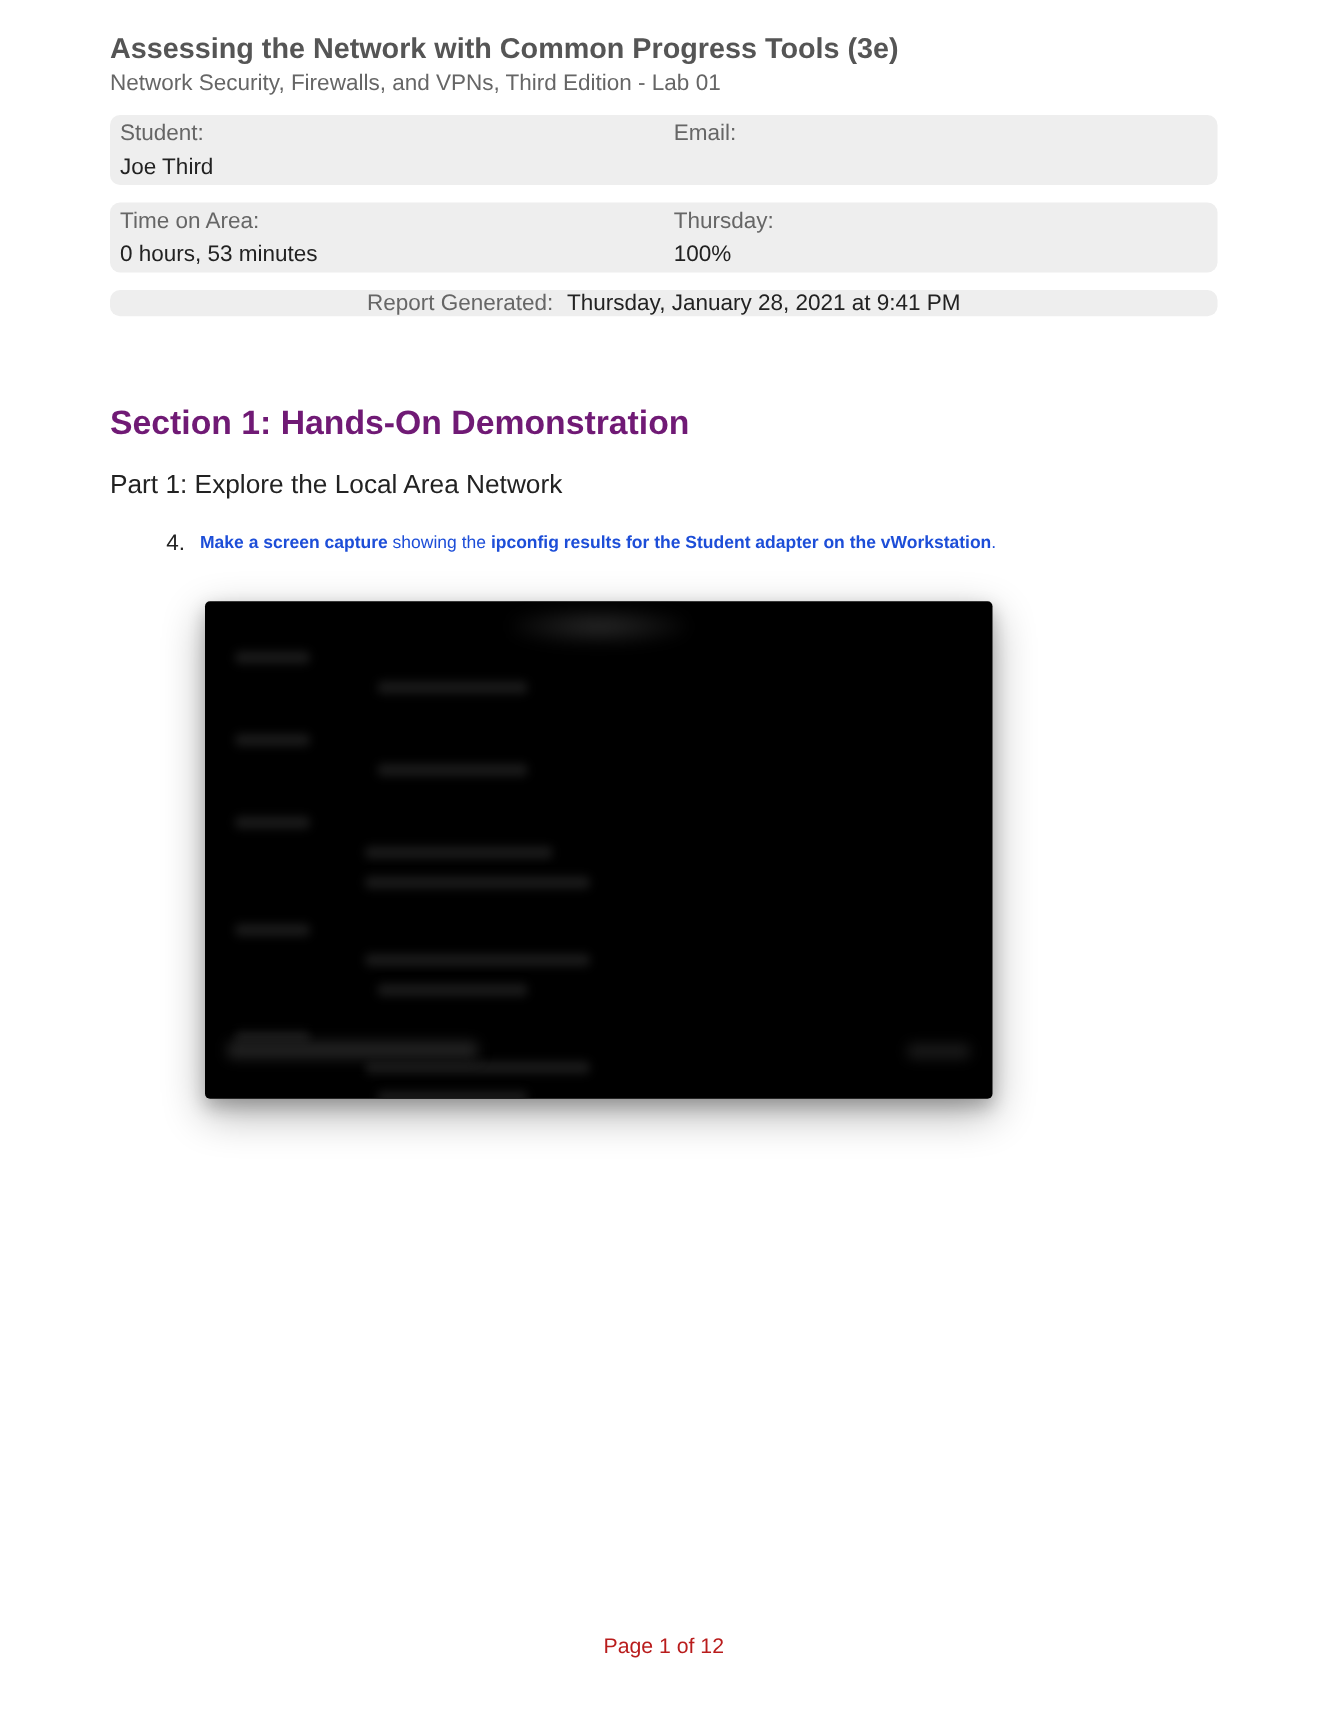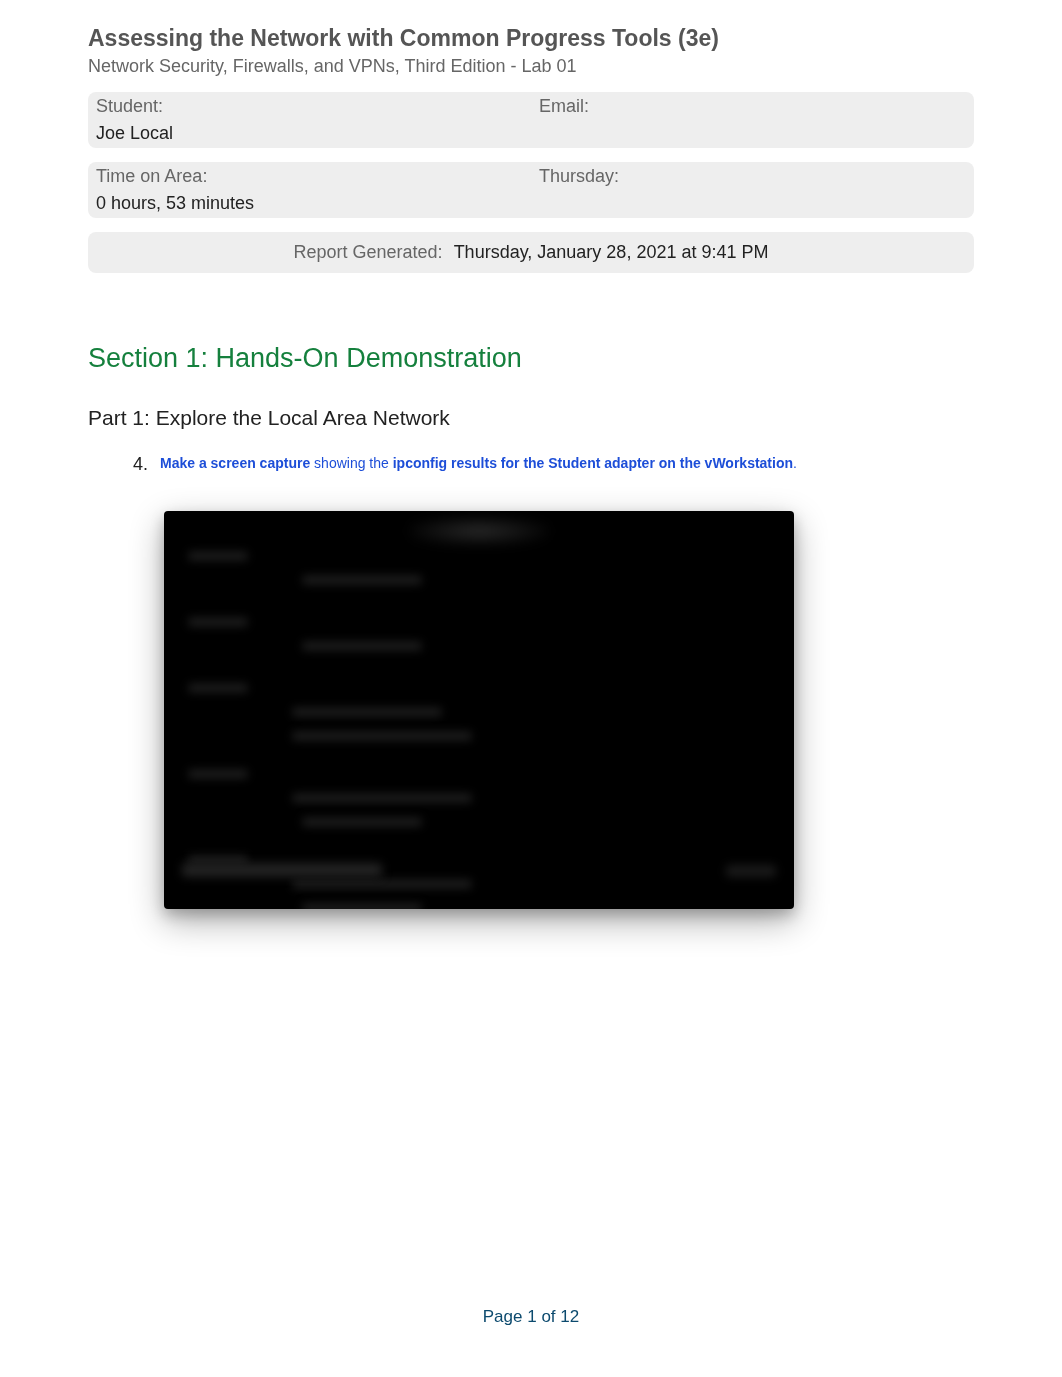--- a/index.html
+++ b/index.html
@@ -43,39 +43,39 @@
       color: #666;
       margin-bottom: 6px;
     }
     .info-value {
       font-size: 18px;
       color: #222;
     }
     .report-gen-block {
       background: #eeeeee;
       border-radius: 8px;
-      padding: 10px 0;
+      padding: 0 0;
       text-align: center;
       font-size: 18px;
       margin-bottom: 70px;
     }
     .report-gen-label {
       color: #666;
       display: inline;
     }
     .report-gen-value {
       color: #222;
       display: inline;
       margin-left: 6px;
     }
     .section-heading {
       font-size: 27px;
-      font-weight: normal;
-      color: #15803d;
-      margin-bottom: 32px;
+      font-weight: bold;
+      color: #701a75;
+      margin-bottom: 22px;
     }
     .part-heading {
       font-size: 21px;
       font-weight: normal;
       color: #222;
       margin-bottom: 24px;
     }
     .task-item {
       display: flex;
       margin-left: 38px;
@@ -154,46 +154,47 @@
       background: #1a1a1a;
       filter: blur(5px);
     }
     .page-footer {
       position: absolute;
       bottom: 50px;
       left: 0;
       right: 0;
       text-align: center;
       font-size: 17px;
-      color: #0c4a6e;
+      color: #b91c1c;
     }
   </style>
 </head>
 <body>
 
 <div class="header-title">Assessing the Network with Common Progress Tools (3e)</div>
 <div class="header-subtitle">Network Security, Firewalls, and VPNs, Third Edition - Lab 01</div>
 
 <div class="info-block">
   <div class="info-col">
     <div class="info-label">Student:</div>
-    <div class="info-value">Joe Local</div>
+    <div class="info-value">Joe Third</div>
   </div>
   <div class="info-col">
     <div class="info-label">Email:</div>
   </div>
 </div>
 
 <div class="info-block">
   <div class="info-col">
     <div class="info-label">Time on Area:</div>
     <div class="info-value">0 hours, 53 minutes</div>
   </div>
   <div class="info-col">
     <div class="info-label">Thursday:</div>
+    <div class="info-value">100%</div>
   </div>
 </div>
 
 <div class="report-gen-block">
   <span class="report-gen-label">Report Generated:</span>
   <span class="report-gen-value">Thursday, January 28, 2021 at 9:41 PM</span>
 </div>
 
 <div class="section-heading">Section 1: Hands-On Demonstration</div>
 <div class="part-heading">Part 1: Explore the Local Area Network</div>

